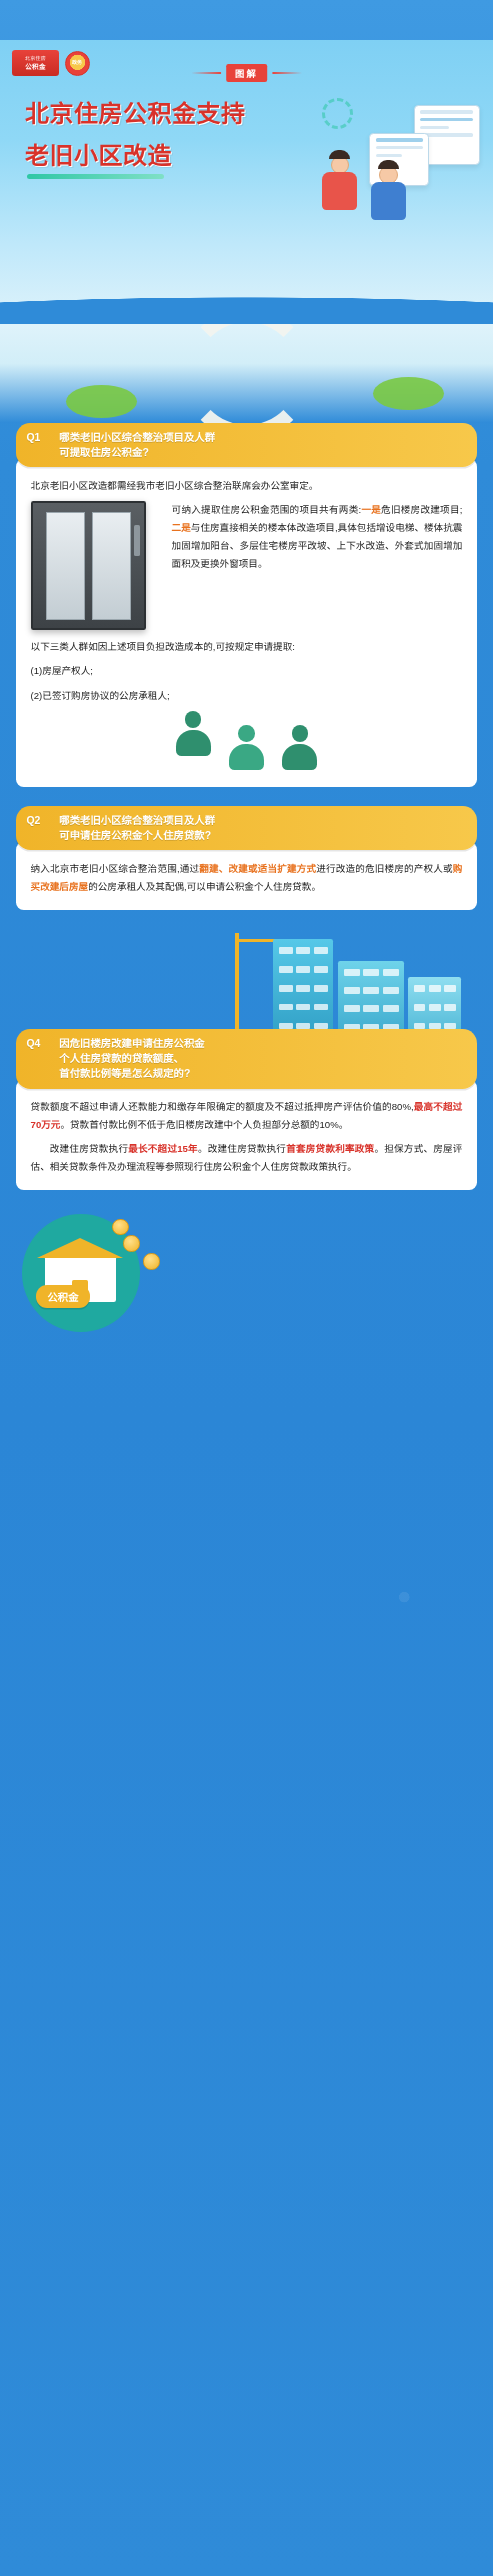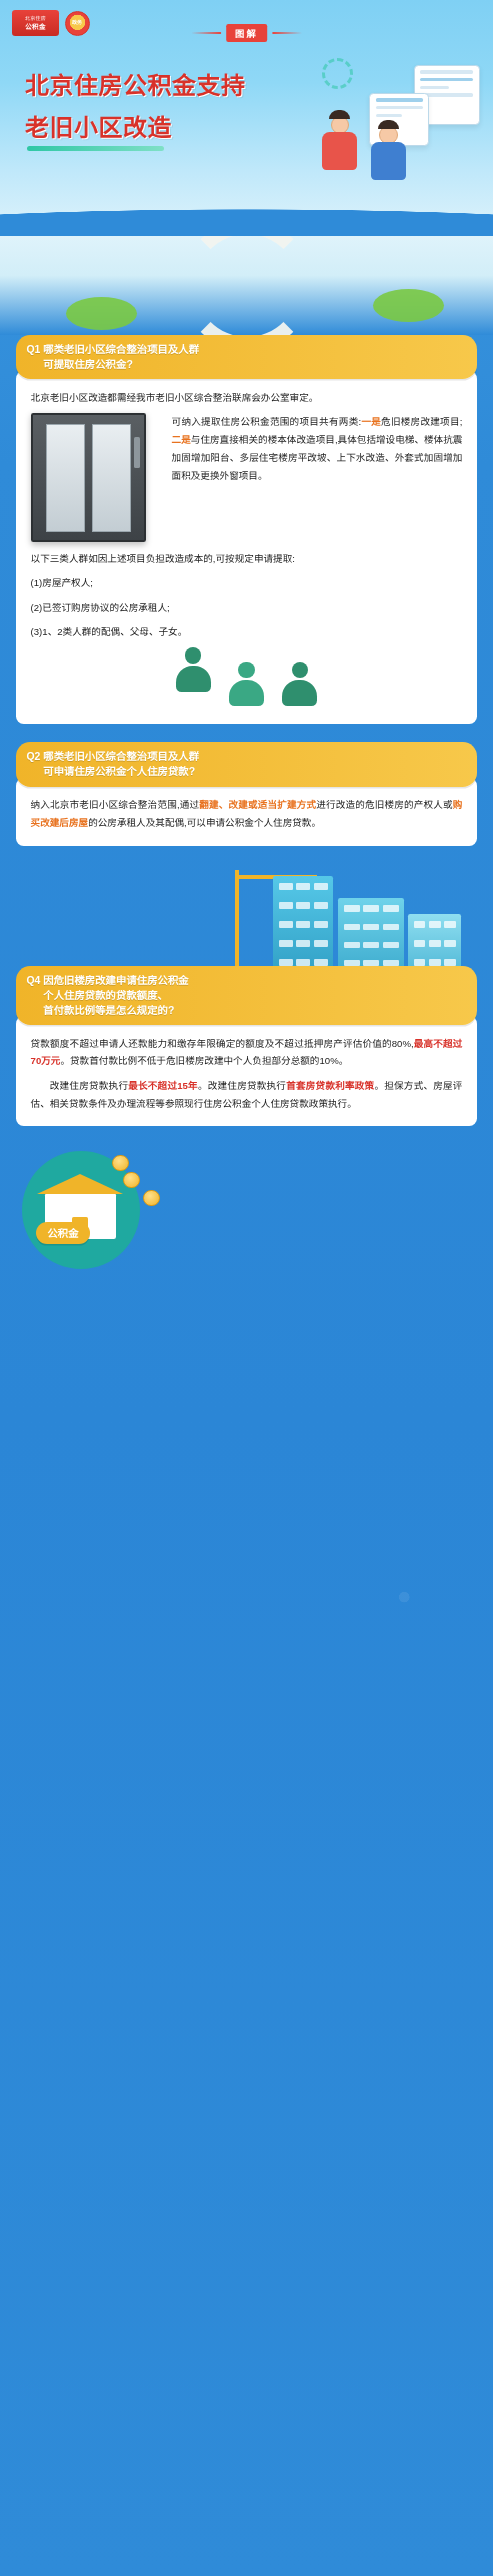--- a/index.html
+++ b/index.html
@@ -17,23 +17,24 @@
     background:
       radial-gradient(circle at 12% 30%, rgba(255,255,255,.10) 0 3.3px, transparent 3.8px),
       radial-gradient(circle at 82% 62%, rgba(255,255,255,.08) 0 5px, transparent 5.5px),
       linear-gradient(180deg,#3f9ae2 0%, #2f8bd8 18%, #2b86d6 55%, #2f8bd8 100%);
     overflow: hidden;
   }
 
   
   .header {
     position: relative;
-    height: 236px;
+    height: 284px;
     background: linear-gradient(180deg,#7fd0f4 0%, #8fd8f6 35%, #bfe8fa 72%, #dff3fb 100%);
     overflow: hidden;
+    margin-top: 40px;
   }
   .hdr-logo {
     position: absolute; left: 12px; top: 10px;
     display: flex; align-items: center; gap: 5.5px;
   }
   .logo-badge {
     width: 47px; height: 26px; border-radius: 3.3px;
     background: linear-gradient(180deg,#e8423a,#c92b23);
     color: #fff; font-size: 5.5px; line-height: 1.15;
     display: flex; flex-direction: column; align-items: center; justify-content: center;
@@ -57,21 +58,21 @@
     background: linear-gradient(90deg, rgba(232,66,58,0), #e8423a);
   }
   .hdr-ribbon .rb-line.right {
     background: linear-gradient(90deg, #e8423a, rgba(232,66,58,0));
   }
   .hdr-ribbon .rb-text {
     background: #e8423a; color: #fff; font-size: 9.3px; font-weight: bold;
     padding: 2.2px 8.8px; border-radius: 2.2px; letter-spacing: 2.2px;
   }
   .hdr-title {
-    position: absolute; left: 25px; top: 66px; width: 351px;
+    position: absolute; left: 25px; top: 54px; width: 351px;
   }
   .hdr-title .t1 {
     font-size: 24px; font-weight: bold; color: #d8322a; letter-spacing: 0.5px;
     text-shadow: 1.1px 1.1px 0 #fff, 2.2px 2.2px 0 rgba(0,0,0,.06);
   }
   .hdr-title .t2 {
     margin-top: 6.6px;
     font-size: 24px; font-weight: bold; color: #d8322a; letter-spacing: 0.5px;
     text-shadow: 1.1px 1.1px 0 #fff, 2.2px 2.2px 0 rgba(0,0,0,.06);
   }
@@ -120,21 +121,21 @@
     opacity: .95;
   }
   .grass {
     position: absolute; width: 71px; height: 33px; border-radius: 50%;
     background: #7ac943; opacity: .9;
   }
 
   
   .section { padding: 0 16.4px; margin-bottom: 18.6px; }
   .q-head {
-    display: flex; align-items: flex-start; gap: 3px;
+    display: flex; align-items: flex-start; gap: 19px;
     background: linear-gradient(90deg,#f0b429,#f7c84a);
     border-radius: 14.2px;
     padding: 7.1px 12px 7.1px 10px;
     box-shadow: 0 1.6px 0 rgba(0,0,0,.10);
     position: relative;
     z-index: 3;
   }
   .q-num {
     color: #fff; font-weight: bold; font-size: 10.4px; line-height: 1.45;
     flex: 0 0 auto; text-shadow: 0 0.5px 0.5px rgba(0,0,0,.15);
@@ -323,21 +324,20 @@
         <div class="q1-right">
           <p>
             <span>可纳入提取住房公积金范围的项目共有两类:</span><span class="hl-orange">一是</span><span>危旧楼房改建项目;</span><span class="hl-orange">二是</span><span>与住房直接相关的楼本体改造项目,具体包括增设电梯、楼体抗震加固增加阳台、多层住宅楼房平改坡、上下水改造、外套式加固增加面积及更换外窗项目。</span>
           </p>
         </div>
       </div>
 
       <p style="margin-top:7.7px;">以下三类人群如因上述项目负担改造成本的,可按规定申请提取:</p>
       <p>(1)房屋产权人;</p>
       <p>(2)已签订购房协议的公房承租人;</p>
-      <p>(3)1、2类人群的配偶、父母、子女。</p>
 
       <div class="people-row">
         <div class="fig" style="margin-bottom:14.2px;">
           <div class="f-head"></div>
           <div class="f-body"></div>
         </div>
         <div class="fig alt">
           <div class="f-head"></div>
           <div class="f-body"></div>
         </div>

